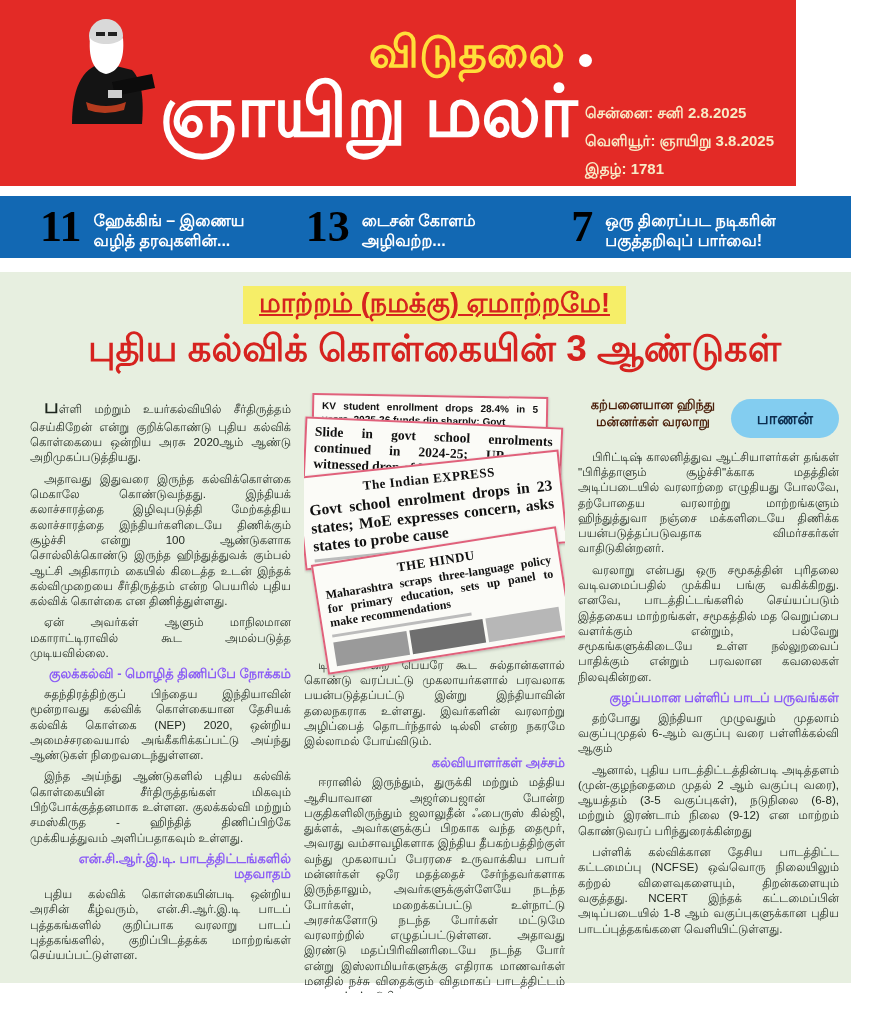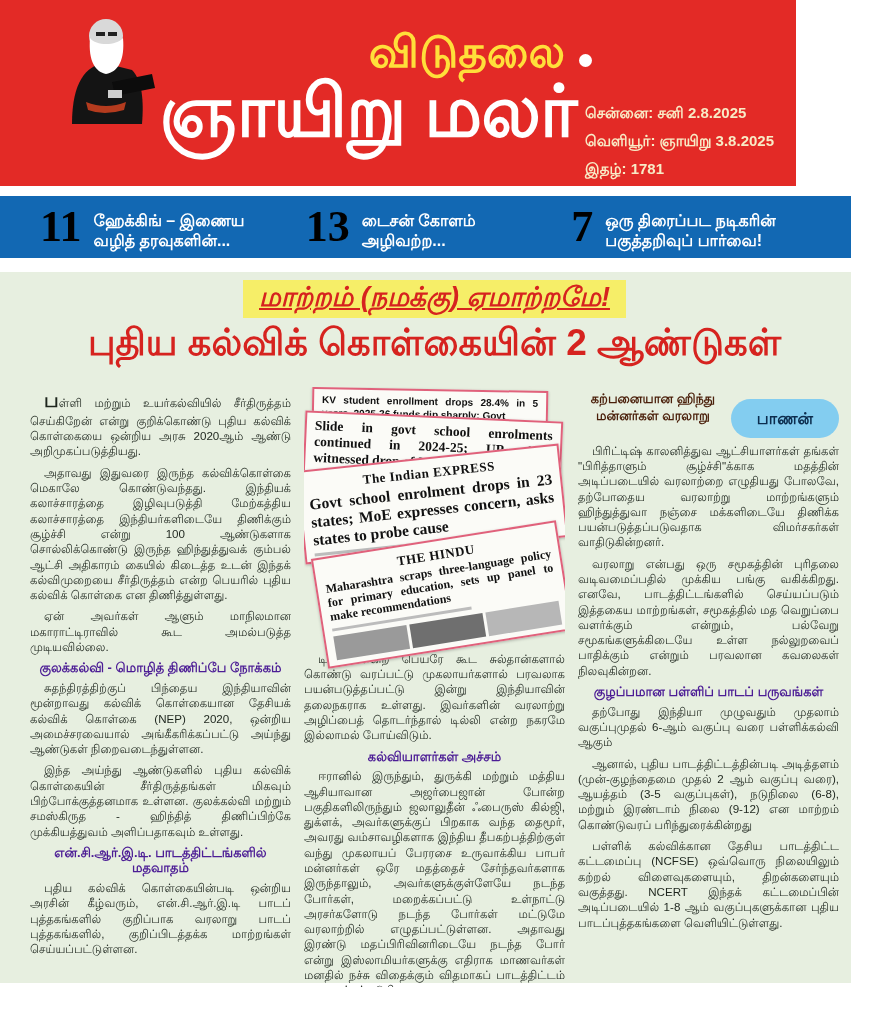--- a/index.html
+++ b/index.html
@@ -18,33 +18,33 @@
   
   .index-bar{position:absolute;left:0;top:196px;width:851px;height:62px;background:#1268b3;
              display:flex;align-items:center;box-sizing:border-box;padding:0 14px 0 40px;}
   .idx{display:flex;align-items:center;gap:12px;flex:1;}
   .idx-num{font-size:44px;font-weight:bold;color:#000000;line-height:1;font-family:Liberation Serif, serif;}
   .idx-text{font-size:16px;font-weight:bold;color:#ffffff;line-height:1.25;margin-top:7px;}
 
   
   .content{position:absolute;left:0;top:272px;width:851px;height:711px;background:#e7efe0;
            box-sizing:border-box;padding:6px 12px 0 30px;}
-  .kicker-row{text-align:center;margin-top:2px;font-style:italic;}
+  .kicker-row{text-align:center;margin-top:8px;}
   .kicker-text{display:inline-block;background:#f6ee68;color:#d6231f;font-size:27px;font-weight:bold;
                text-decoration:underline;padding:2px 16px;}
   .headline{color:#d6231f;font-size:37px;font-weight:800;text-align:center;margin:6px 0 10px;line-height:1.05;}
 
   .cols{display:flex;gap:13px;height:600px;overflow:hidden;margin-top:24px;}
   .col{flex:1;overflow:hidden;text-align:justify;font-size:11.6px;line-height:1.32;color:#1d251d;}
   .para{margin:0 0 6px;text-indent:14px;}
   .col-left .para:first-child::first-letter{font-size:1.7em;font-weight:bold;}
-  .subhead{color:#4c1d95;font-weight:bold;text-align:center;font-size:13px;margin:3px 0 4px;line-height:1.2;}
+  .subhead{color:#8b5cf6;font-weight:bold;text-align:right;font-size:13px;margin:3px 0 4px;line-height:1.2;}
 
   
-  .right-head-row{display:flex;align-items:flex-end;gap:3px;margin-bottom:5px;}
+  .right-head-row{display:flex;align-items:center;gap:3px;margin-bottom:5px;}
   .right-sub{flex:1;text-align:center;font-weight:bold;color:#4a1f0a;font-size:13px;line-height:1.3;margin-top:4px;}
   .byline-badge{background:#83cdf0;color:#0c2d4e;font-weight:bold;font-size:16px;
                 padding:9px 26px;border-radius:20px;white-space:nowrap;}
 
   
   .clippings{position:relative;height:254px;margin:2px 0 8px;}
   .clip{position:absolute;background:#fbfbf7;border:2px solid #e0617b;box-sizing:border-box;
         padding:5px 8px;color:#111;box-shadow:0 1px 3px rgba(0,0,0,.25);}
   .clip-1{left:8px;top:0;width:236px;transform:rotate(1deg);z-index:1;
           font-size:10px;font-weight:bold;line-height:1.25;}
@@ -111,21 +111,21 @@
         <span>ஒரு திரைப்பட நடிகரின்</span><br>
         <span>பகுத்தறிவுப் பார்வை!</span>
       </span>
     </div>
   </nav>
 
   <main class="content">
     <div class="kicker-row">
       <span class="kicker-text">மாற்றம் (நமக்கு) ஏமாற்றமே!</span>
     </div>
-    <h1 class="headline">புதிய கல்விக் கொள்கையின் 2 ஆண்டுகள்</h1>
+    <h1 class="headline">புதிய கல்விக் கொள்கையின் 3 ஆண்டுகள்</h1>
 
     <div class="cols">
 
       <section class="col col-left">
         <p class="para">பள்ளி மற்றும் உயர்கல்வியில் சீர்திருத்தம் செய்கிறேன் என்று குறிக்கொண்டு புதிய கல்விக் கொள்கையை ஒன்றிய அரசு 2020ஆம் ஆண்டு அறிமுகப்படுத்தியது.</p>
         <p class="para">அதாவது இதுவரை இருந்த கல்விக்கொள்கை மெகாலே கொண்டுவந்தது. இந்தியக் கலாச்சாரத்தை இழிவுபடுத்தி மேற்கத்திய கலாச்சாரத்தை இந்தியர்களிடையே திணிக்கும் சூழ்ச்சி என்று 100 ஆண்டுகளாக சொல்லிக்கொண்டு இருந்த ஹிந்துத்துவக் கும்பல் ஆட்சி அதிகாரம் கையில் கிடைத்த உடன் இந்தக் கல்விமுறையை சீர்திருத்தம் என்ற பெயரில் புதிய கல்விக் கொள்கை என திணித்துள்ளது.</p>
         <p class="para">ஏன் அவர்கள் ஆளும் மாநிலமான மகாராட்டிராவில் கூட அமல்படுத்த முடியவில்லை.</p>
         <h3 class="subhead">குலக்கல்வி - மொழித் திணிப்பே நோக்கம்</h3>
         <p class="para">சுதந்திரத்திற்குப் பிந்தைய இந்தியாவின் மூன்றாவது கல்விக் கொள்கையான தேசியக் கல்விக் கொள்கை (NEP) 2020, ஒன்றிய அமைச்சரவையால் அங்கீகரிக்கப்பட்டு அய்ந்து ஆண்டுகள் நிறைவடைந்துள்ளன.</p>
         <p class="para">இந்த அய்ந்து ஆண்டுகளில் புதிய கல்விக் கொள்கையின் சீர்திருத்தங்கள் மிகவும் பிற்போக்குத்தனமாக உள்ளன. குலக்கல்வி மற்றும் சமஸ்கிருத - ஹிந்தித் திணிப்பிற்கே முக்கியத்துவம் அளிப்பதாகவும் உள்ளது.</p>

